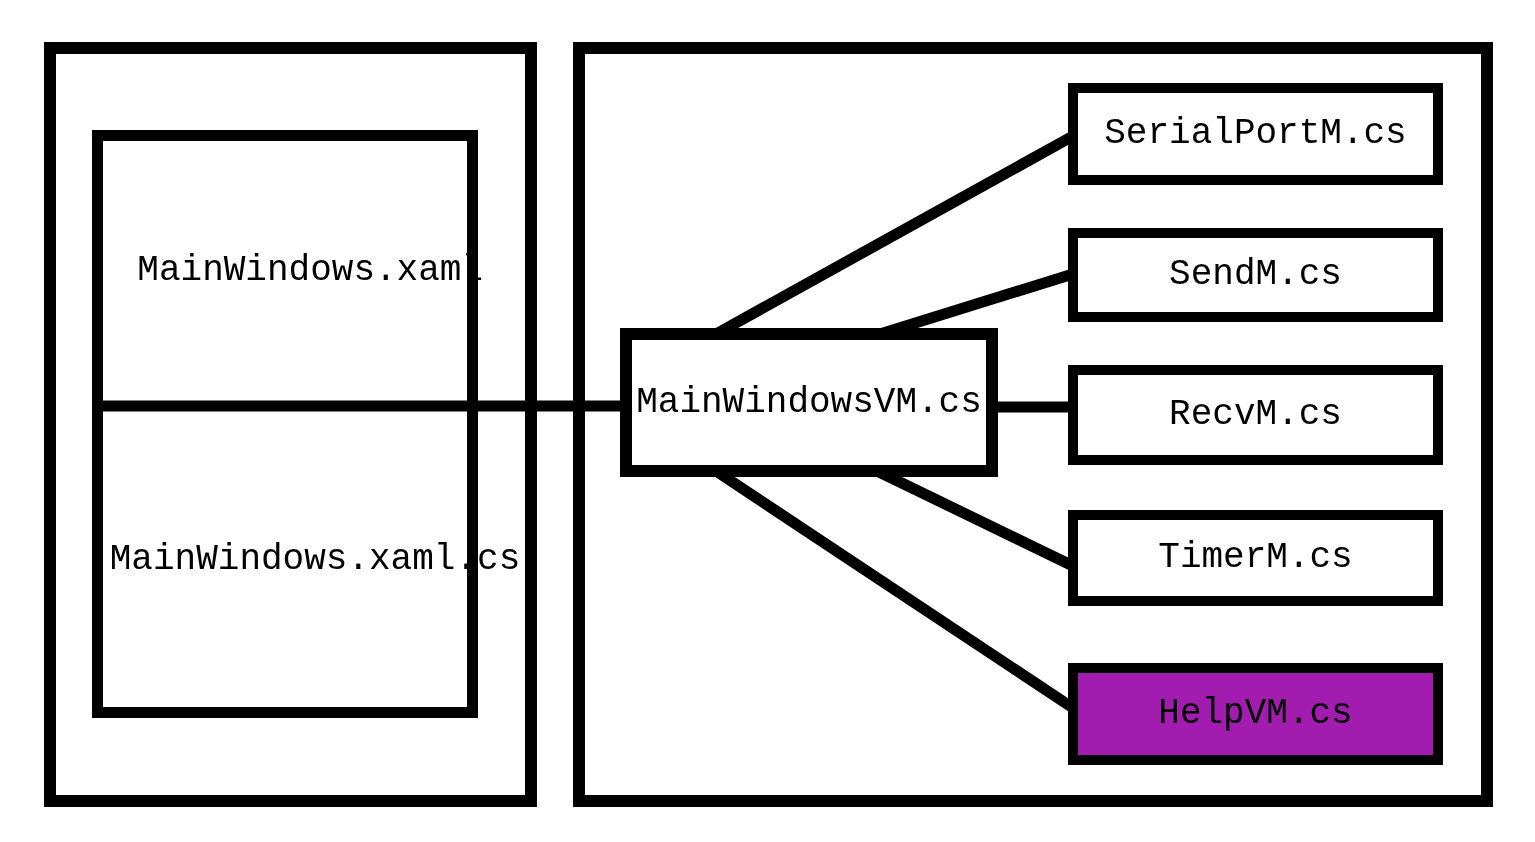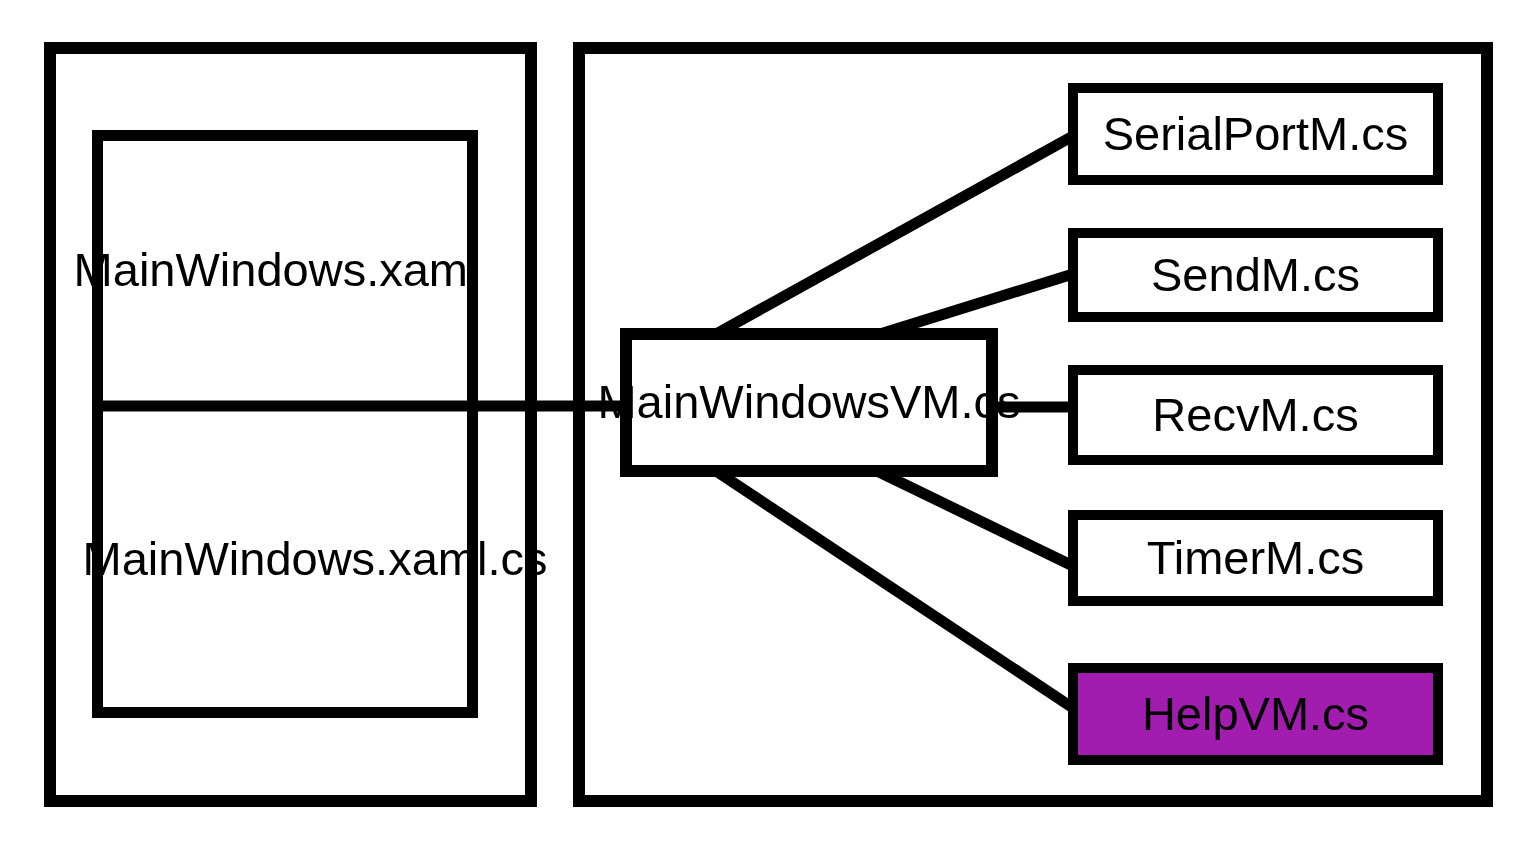--- a/index.html
+++ b/index.html
@@ -26,24 +26,25 @@
   .vm-box      { border: 12px solid #000000; }
   .model-box   { border: 10px solid #000000; }
   .label-zone {
     position: absolute;
     display: flex;
     align-items: center;
     justify-content: center;
     text-align: center;
   }
   .label {
-    font-size: 47px;
+    font-size: 36px;
     line-height: 1.15;
     color: #000000;
     white-space: nowrap;
+    font-family: Liberation Mono, monospace;
   }
   svg.connectors {
     position: absolute;
     left: 0;
     top: 0;
     pointer-events: none;
   }
   svg.connectors line {
     stroke: #000000;
     stroke-width: 11;
@@ -67,21 +68,21 @@
     <line x1="992" y1="407" x2="1073" y2="407"></line>
     <line x1="877" y1="471" x2="1073" y2="566"></line>
     <line x1="716" y1="471" x2="1073" y2="708"></line>
   </svg>
 
   <div class="box vm-box" style="left:620px; top:328px; width:378px; height:149px; background:#ffffff;"></div>
   <div class="label-zone" style="left:632px; top:340px; width:354px; height:125px;">
     <span class="label">MainWindowsVM.cs</span>
   </div>
 
-  <div class="label-zone" style="left:94px; top:141px; width:364px; height:259px;">
+  <div class="label-zone" style="left:119px; top:141px; width:364px; height:259px;justify-content:flex-end;">
     <span class="label">MainWindows.xaml</span>
   </div>
 
   <div class="label-zone" style="left:103px; top:412px; width:424px; height:295px;">
     <span class="label">MainWindows.xaml.cs</span>
   </div>
 
   <div class="box model-box" style="left:1068px; top:83px; width:375px; height:102px; background:#ffffff;">
     <div class="label-zone" style="left:0; top:0; width:355px; height:82px;">
       <span class="label">SerialPortM.cs</span>

